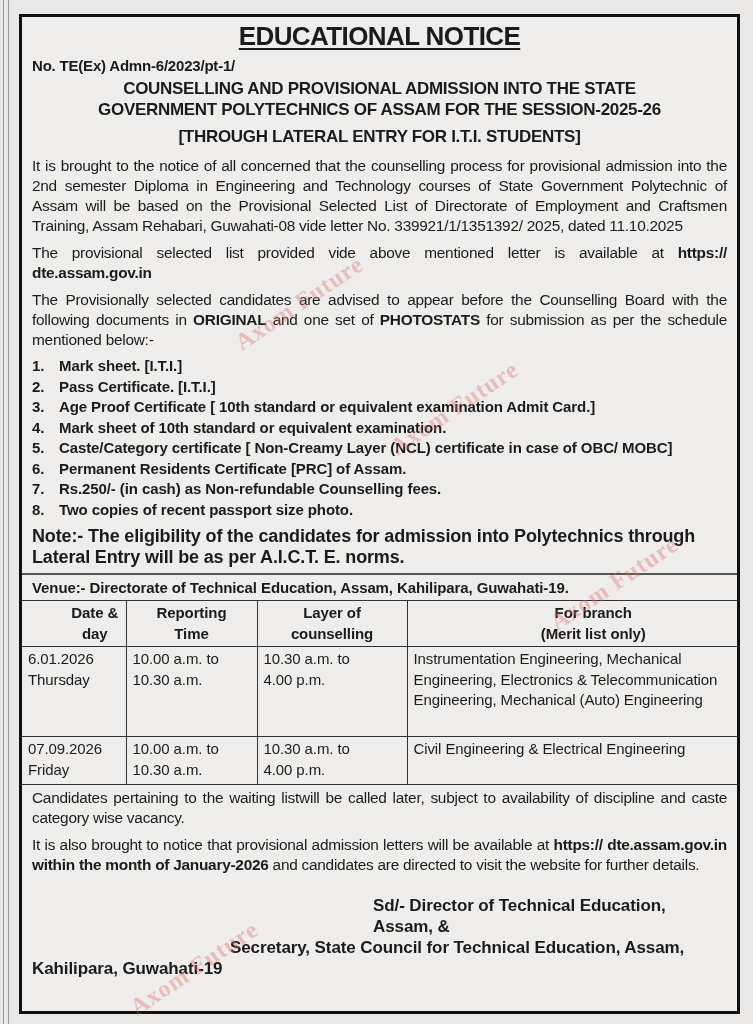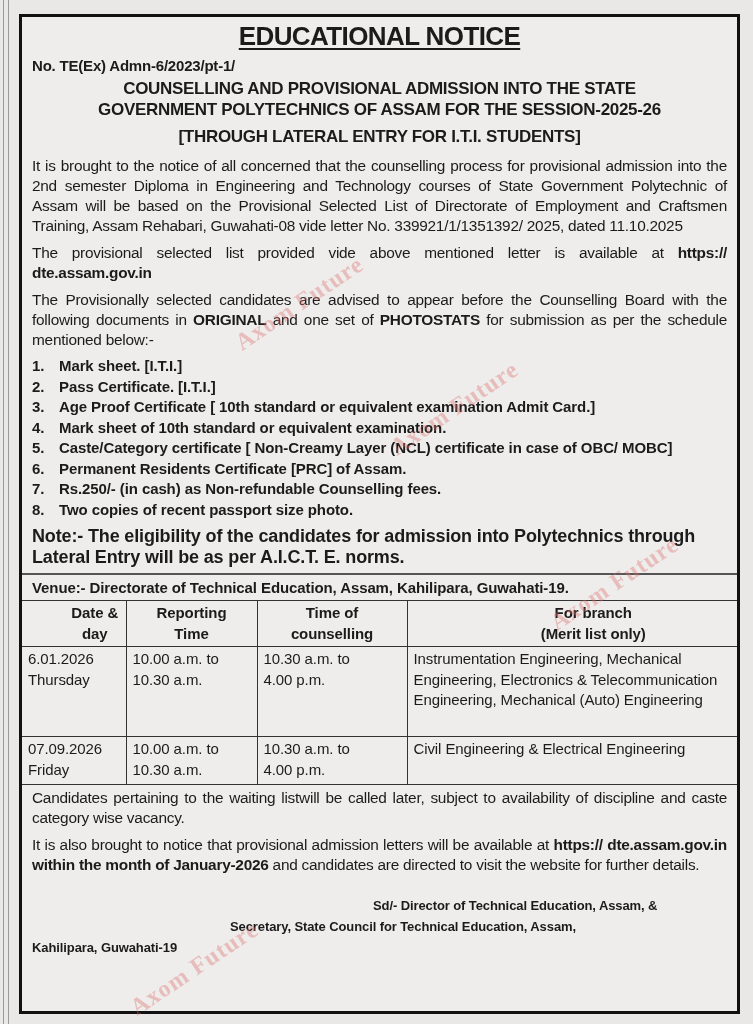--- a/index.html
+++ b/index.html
@@ -55,21 +55,21 @@
     border: 1px solid #333; vertical-align: top; padding: 2px 6px; line-height: 20.5px;
   }
   table.sched tr > *:first-child { border-left: none; }
   table.sched tr > *:last-child { border-right: none; }
   table.sched th { font-weight: bold; text-align: center; }
   table.sched th.left { text-align: center; padding-left: 48px; }
   table.sched td.c { text-align: left; }
   table.sched td { font-weight: normal; }
   .row1 td { height: 90px; }
   .row2 td { height: 48px; }
-  .sig { font-weight: bold; font-size: 13px; line-height: 21px; letter-spacing: -0.1px; }
+  .sig { font-weight: bold; font-size: 17px; line-height: 21px; letter-spacing: -0.1px; }
   .sig .l1 { padding-left: 341px; margin-top: 20px; }
   .sig .l2 { padding-left: 198px; }
   .sig-bottom { display: flex; }
   .sig-bottom .dipr { width: 330px; }
   .watermark {
     position: absolute; color: rgba(220,110,110,0.38);
     font-family: "Liberation Serif", serif; font-weight: bold; font-size: 24px;
     transform: rotate(-34deg); white-space: nowrap; pointer-events: none;
     letter-spacing: 1px;
   }
@@ -141,21 +141,21 @@
 
   <table class="sched">
     <thead>
       <tr>
         <th class="left" style="width:104px"><span>Date &amp; day</span></th>
         <th style="width:131px">
             <div>Reporting</div>
             <div>Time</div>
           </th>
         <th style="width:150px">
-            <div>Time of</div>
+            <div>Layer of</div>
             <div>counselling</div>
           </th>
         <th class="left">
             <div>For branch</div>
             <div>(Merit list only)</div>
           </th>
       </tr>
     </thead>
     <tbody>
       <tr class="row1">

